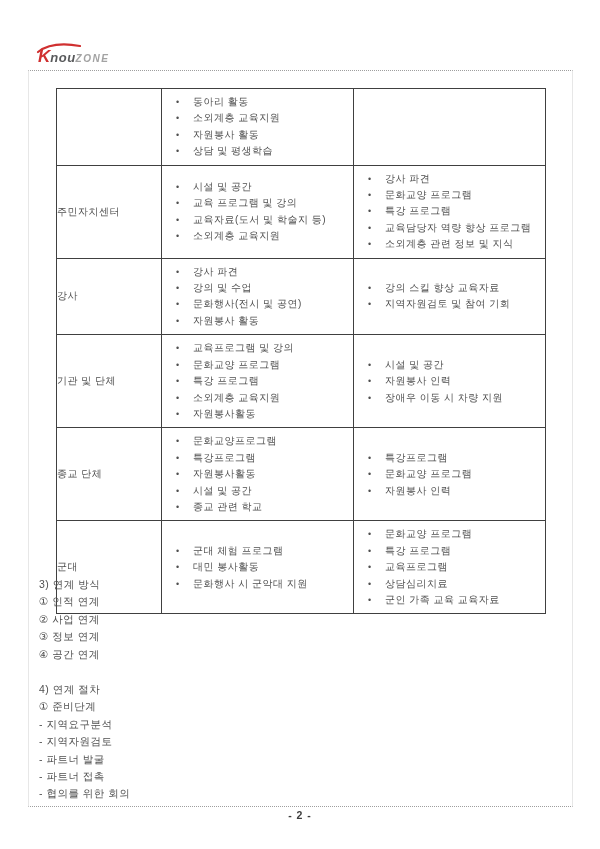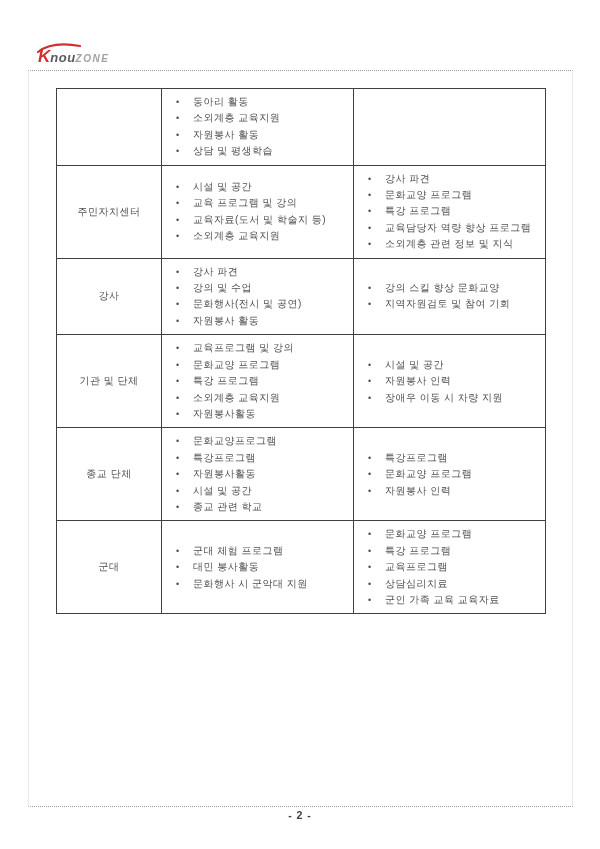--- a/index.html
+++ b/index.html
@@ -28,21 +28,21 @@
     border-left:1px solid #e7e7e7;
     border-right:1px solid #e7e7e7;
   }
 
   
   table.linkage {
     position:absolute; left:27px; top:17px; width:490px;
     border-collapse:collapse; table-layout:fixed;
   }
   table.linkage td { border:1px solid #404040; vertical-align:middle; }
-  td.cat  { width:105px; text-align:center; font-size:10px; letter-spacing:.5px; color:#4f4f4f; }
+  td.cat  { width:105px; font-size:10px; letter-spacing:.5px; color:#4f4f4f; }
   td.items{ width:192px; padding:5px 2px 5px 0; }
   tr:nth-of-type(1) td { height:70px; }
   tr:nth-of-type(2) td { height:87px; }
   tr:nth-of-type(3) td { height:70px; }
   tr:nth-of-type(4) td { height:81px; }
   tr:nth-of-type(5) td { height:82px; }
   tr:nth-of-type(6) td { height:85px; }
   ul.blist { list-style:none; }
   ul.blist li {
     position:relative; padding-left:31px;
@@ -118,21 +118,21 @@
             <td class="items">
               <ul class="blist">
                 <li><span class="bul">•</span><span>강사 파견</span></li>
                 <li><span class="bul">•</span><span>강의 및 수업</span></li>
                 <li><span class="bul">•</span><span>문화행사(전시 및 공연)</span></li>
                 <li><span class="bul">•</span><span>자원봉사 활동</span></li>
               </ul>
             </td>
             <td class="items">
               <ul class="blist">
-                <li><span class="bul">•</span><span>강의 스킬 향상 문화교양</span></li>
+                <li><span class="bul">•</span><span>강의 스킬 향상 교육자료</span></li>
                 <li><span class="bul">•</span><span>지역자원검토 및 참여 기회</span></li>
               </ul>
             </td>
           </tr>
           <tr>
             <td class="cat">기관 및 단체</td>
             <td class="items">
               <ul class="blist">
                 <li><span class="bul">•</span><span>교육프로그램 및 강의</span></li>
                 <li><span class="bul">•</span><span>문화교양 프로그램</span></li>
@@ -183,18 +183,36 @@
                 <li><span class="bul">•</span><span>특강 프로그램</span></li>
                 <li><span class="bul">•</span><span>교육프로그램</span></li>
                 <li><span class="bul">•</span><span>상담심리치료</span></li>
                 <li><span class="bul">•</span><span>군인 가족 교육 교육자료</span></li>
               </ul>
             </td>
           </tr>
         </tbody>
     </table>
 
+    <div class="sections">
+        <div class="section">
+          <p>3) 연계 방식</p>
+          <p>① 인적 연계</p>
+          <p>② 사업 연계</p>
+          <p>③ 정보 연계</p>
+          <p>④ 공간 연계</p>
+        </div>
+        <div class="section">
+          <p>4) 연계 절차</p>
+          <p>① 준비단계</p>
+          <p>- 지역요구분석</p>
+          <p>- 지역자원검토</p>
+          <p>- 파트너 발굴</p>
+          <p>- 파트너 접촉</p>
+          <p>- 협의를 위한 회의</p>
+        </div>
+      </div>
 
   </div>
 
   <div class="footer">- 2 -</div>
 
 </div>
 
 </body></html>

